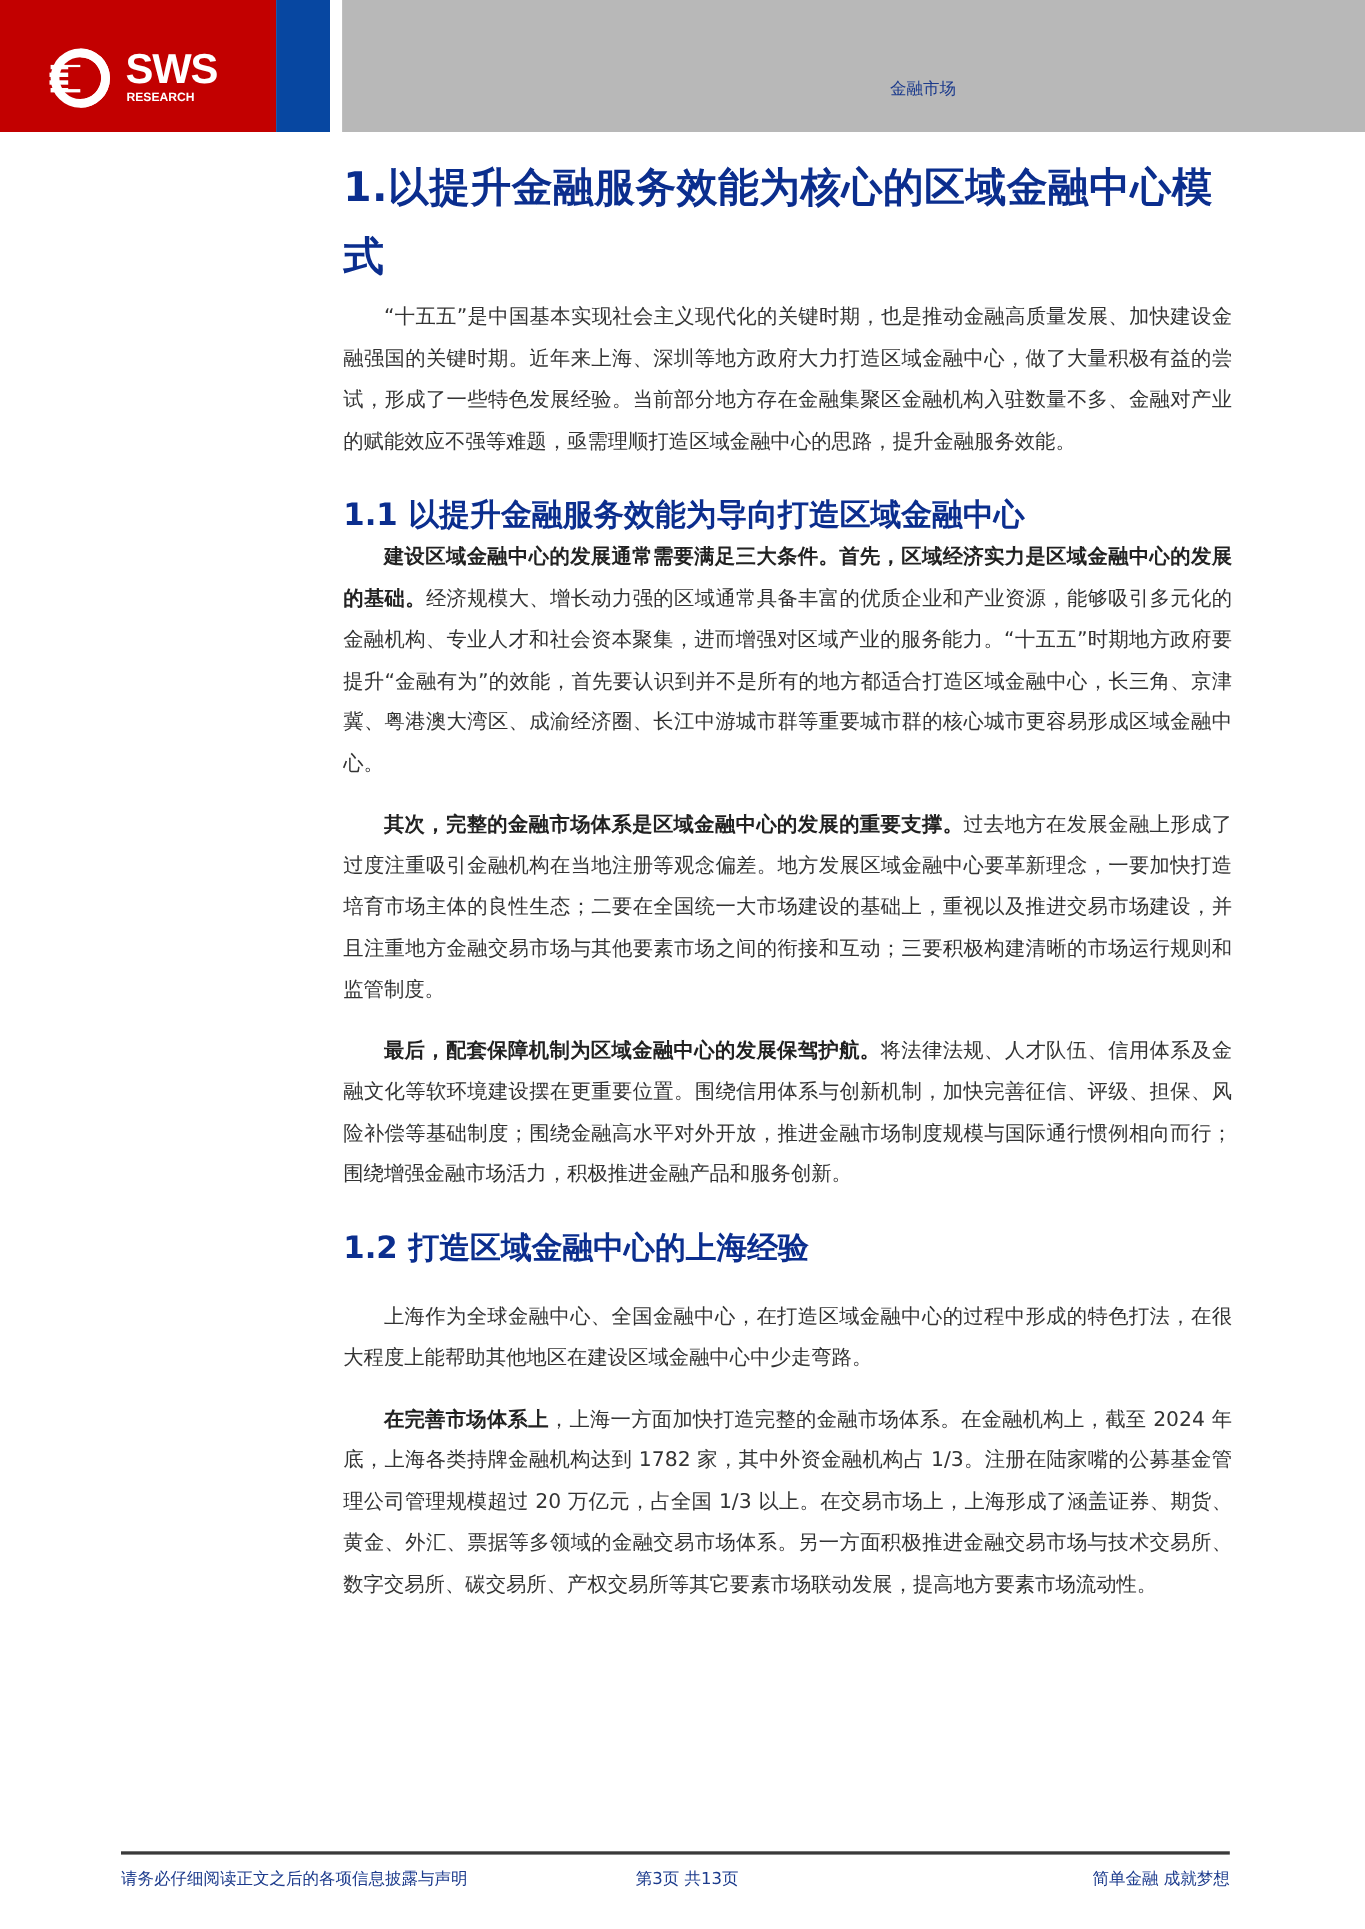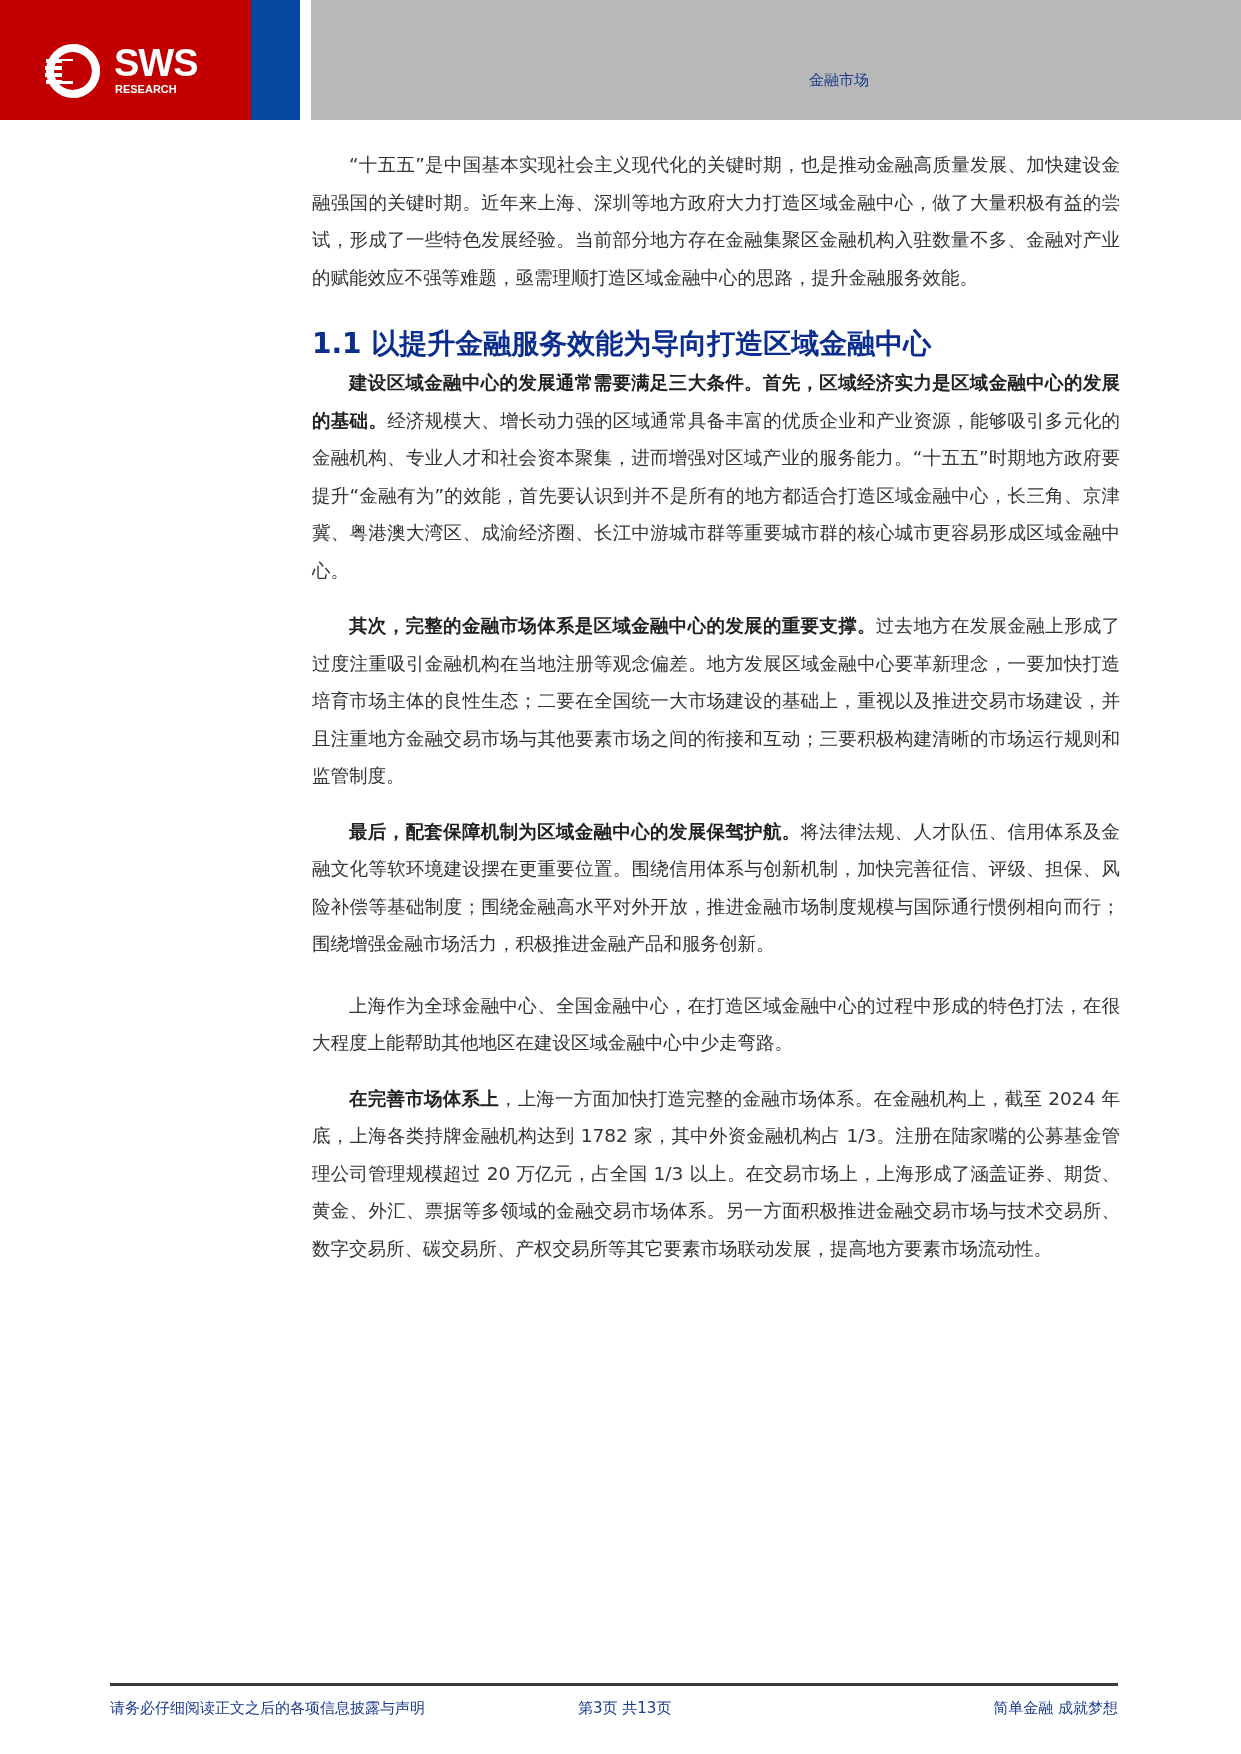--- a/index.html
+++ b/index.html
@@ -139,31 +139,33 @@
     </svg>
     <div class="logo-text">SWS</div>
     <div class="logo-sub">RESEARCH</div>
   </div>
   <div class="blue-bar"></div>
   <div class="grey-bar"></div>
   <div class="category-label">金融市场</div>
 </div>
 
 <div class="content">
+  <h1 class="section-title">1.以提升金融服务效能为核心的区域金融中心模式</h1>
 
   <p class="body" style="margin-top:6px;">“十五五”是中国基本实现社会主义现代化的关键时期，也是推动金融高质量发展、加快建设金融强国的关键时期。近年来上海、深圳等地方政府大力打造区域金融中心，做了大量积极有益的尝试，形成了一些特色发展经验。当前部分地方存在金融集聚区金融机构入驻数量不多、金融对产业的赋能效应不强等难题，亟需理顺打造区域金融中心的思路，提升金融服务效能。</p>
 
   <h2 class="sub-title" style="margin-top:28px;">1.1 以提升金融服务效能为导向打造区域金融中心</h2>
 
   <p class="body" style=""><b>建设区域金融中心的发展通常需要满足三大条件。首先，区域经济实力是区域金融中心的发展的基础。</b><span>经济规模大、增长动力强的区域通常具备丰富的优质企业和产业资源，能够吸引多元化的金融机构、专业人才和社会资本聚集，进而增强对区域产业的服务能力。“十五五”时期地方政府要提升“金融有为”的效能，首先要认识到并不是所有的地方都适合打造区域金融中心，长三角、京津冀、粤港澳大湾区、成渝经济圈、长江中游城市群等重要城市群的核心城市更容易形成区域金融中心。</span></p>
 
   <p class="body" style="margin-top:18px;"><b>其次，完整的金融市场体系是区域金融中心的发展的重要支撑。</b><span>过去地方在发展金融上形成了过度注重吸引金融机构在当地注册等观念偏差。地方发展区域金融中心要革新理念，一要加快打造培育市场主体的良性生态；二要在全国统一大市场建设的基础上，重视以及推进交易市场建设，并且注重地方金融交易市场与其他要素市场之间的衔接和互动；三要积极构建清晰的市场运行规则和监管制度。</span></p>
 
   <p class="body" style="margin-top:18px;"><b>最后，配套保障机制为区域金融中心的发展保驾护航。</b><span>将法律法规、人才队伍、信用体系及金融文化等软环境建设摆在更重要位置。围绕信用体系与创新机制，加快完善征信、评级、担保、风险补偿等基础制度；围绕金融高水平对外开放，推进金融市场制度规模与国际通行惯例相向而行；围绕增强金融市场活力，积极推进金融产品和服务创新。</span></p>
 
+  <h2 class="sub-title" style="margin-top:28px;">1.2 打造区域金融中心的上海经验</h2>
 
   <p class="body" style="margin-top:24px;"><b></b><span>上海作为全球金融中心、全国金融中心，在打造区域金融中心的过程中形成的特色打法，在很大程度上能帮助其他地区在建设区域金融中心中少走弯路。</span></p>
 
   <p class="body" style="margin-top:18px;"><b>在完善市场体系上</b><span>，上海一方面加快打造完整的金融市场体系。在金融机构上，截至 2024 年底，上海各类持牌金融机构达到 1782 家，其中外资金融机构占 1/3。注册在陆家嘴的公募基金管理公司管理规模超过 20 万亿元，占全国 1/3 以上。在交易市场上，上海形成了涵盖证券、期货、黄金、外汇、票据等多领域的金融交易市场体系。另一方面积极推进金融交易市场与技术交易所、数字交易所、碳交易所、产权交易所等其它要素市场联动发展，提高地方要素市场流动性。</span></p>
 
 </div>
 
 <div class="footer-line"></div>
 <div class="footer" style="left:110px;">请务必仔细阅读正文之后的各项信息披露与声明</div>
 <div class="footer" style="left:578px;">第3页 共13页</div>

